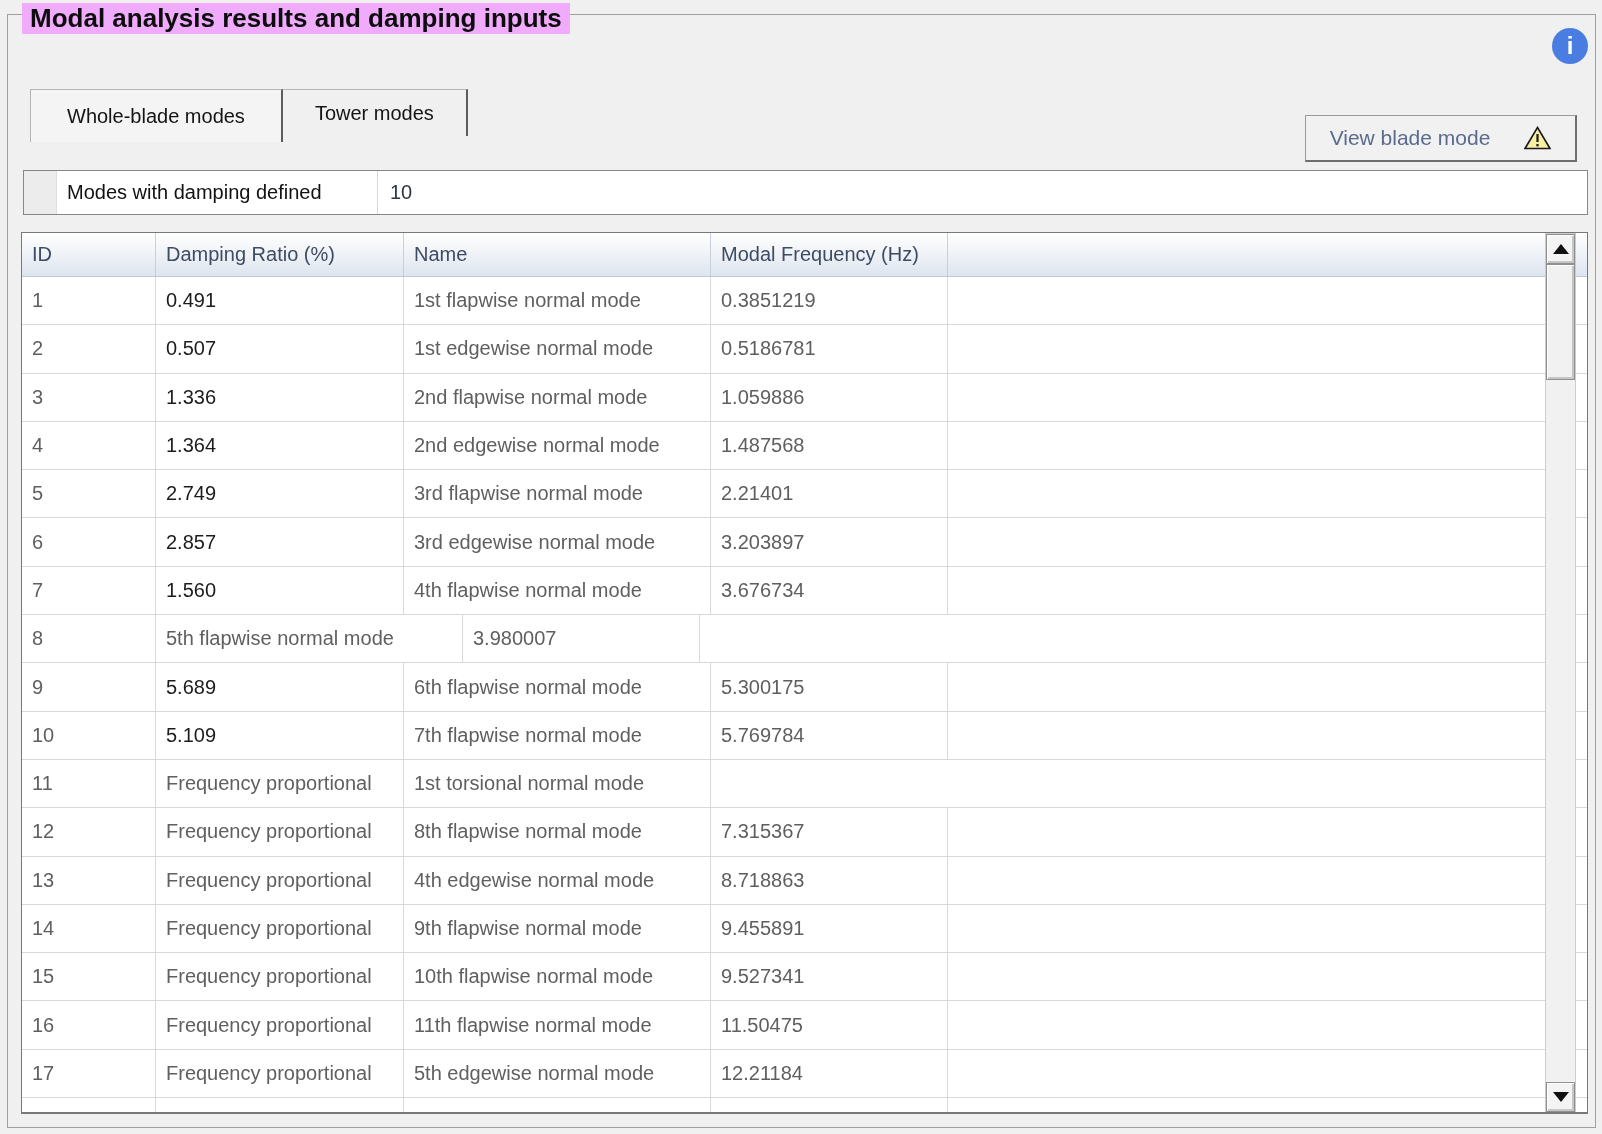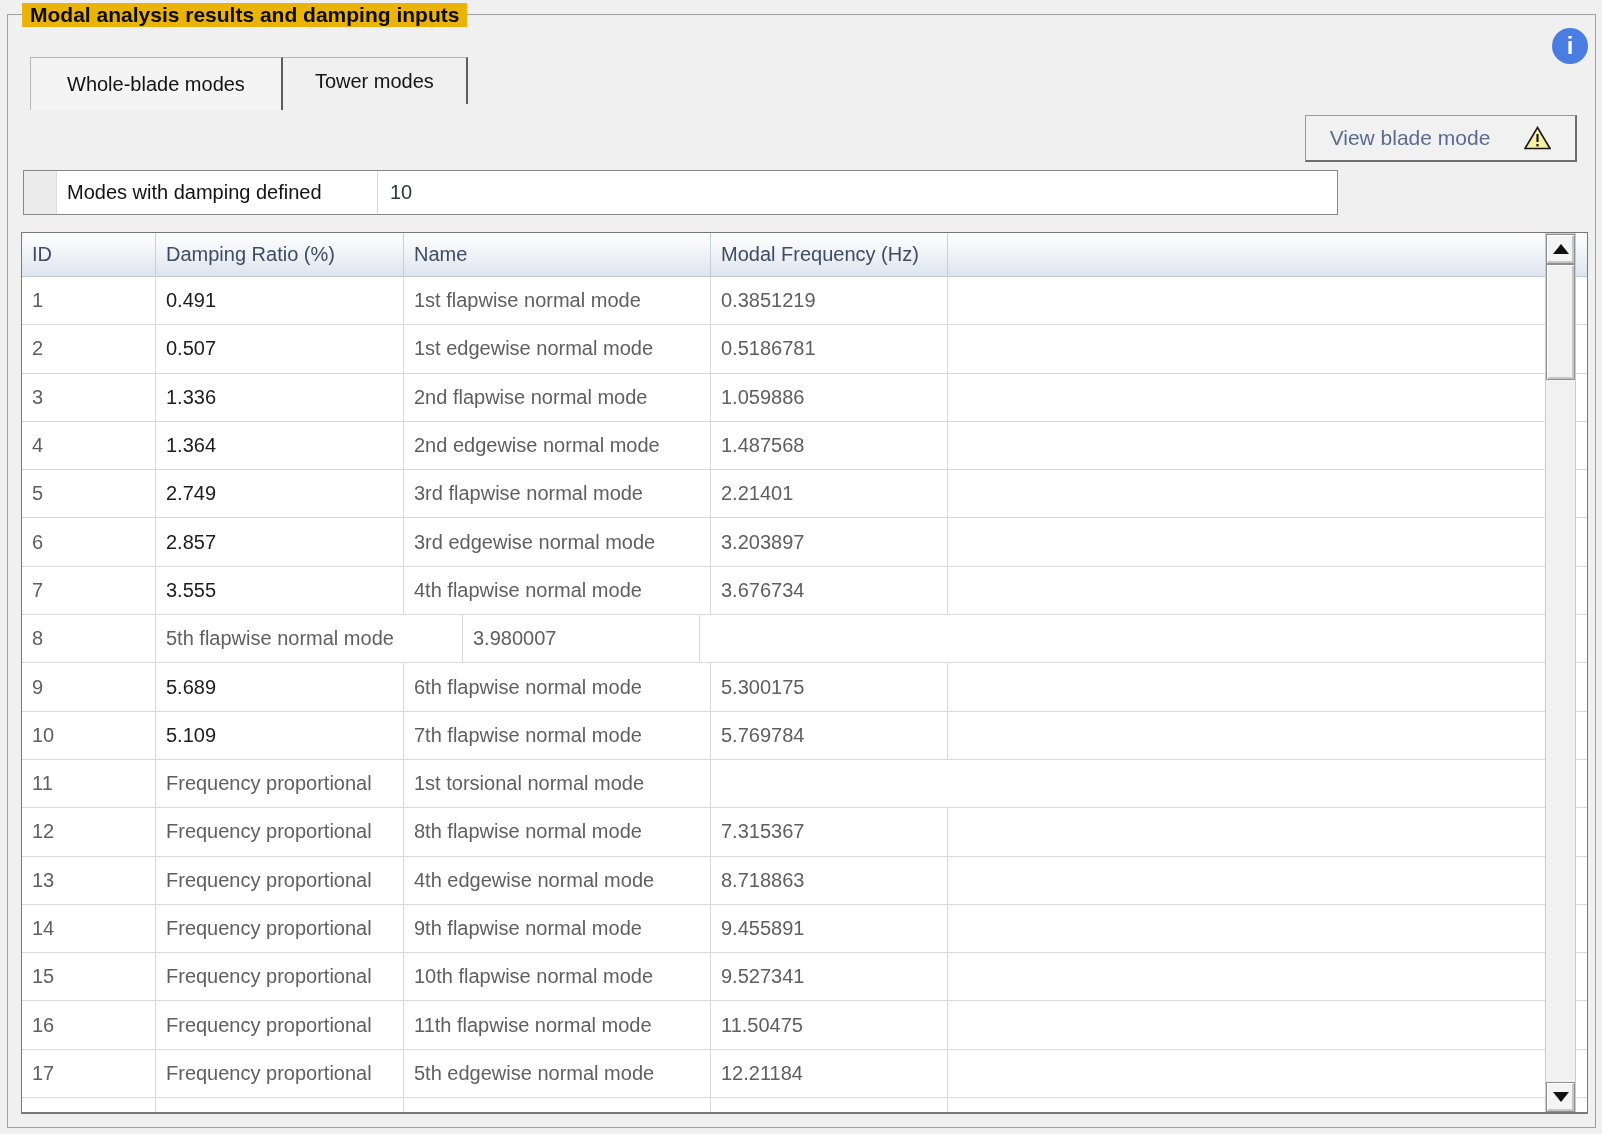--- a/index.html
+++ b/index.html
@@ -10,42 +10,42 @@
     color:#1c1c1c;
   }
   
   .groupbox{
     position:absolute;left:7px;top:14px;width:1589px;height:1114px;
     border:1px solid #a0a0a0;
     box-sizing:border-box;
   }
   .groupbox-title{
     position:absolute;left:22px;top:3px;
-    background:#eab308;padding:0 8px;
-    font-size:21px;font-weight:bold;color:#0d0d0d;
+    background:#f0abfc;padding:0 8px;
+    font-size:26px;font-weight:bold;color:#0d0d0d;
     white-space:nowrap;z-index:3;
   }
   
   .info-icon{
     position:absolute;left:1552px;top:28px;width:36px;height:36px;
     border-radius:50%;
     background:var(--info-icon-blue,#4a7de2);
     display:flex;align-items:center;justify-content:center;
     color:#ffffff;font-weight:bold;font-size:24px;line-height:1;
     cursor:pointer;z-index:4;
   }
   
   .tabstrip{
     position:absolute;left:30px;top:57px;height:53px;
     display:flex;align-items:flex-start;z-index:2;
   }
   .tab{
     box-sizing:border-box;
     display:flex;align-items:center;justify-content:center;
-    font-size:20px;color:#141414;white-space:nowrap;cursor:pointer;
+    font-size:20px;color:#141414;white-space:nowrap;cursor:pointer;margin-top:32px;
   }
   .tab.active{
     height:53px;padding:0 36px;
     background:#f4f4f4;
     border-top:1px solid #b4b4b4;
     border-left:1px solid #b4b4b4;
     border-right:2px solid #5c5c5c;
   }
   .tab.inactive{
     height:47px;padding:0 32px;
@@ -60,21 +60,21 @@
     border:1px solid #9a9a9a;
     border-right:2px solid #6e6e6e;
     border-bottom:2px solid #6e6e6e;
     display:flex;align-items:center;justify-content:center;gap:34px;
     font-size:21px;color:var(--button-text,#5a6b8e);
     cursor:pointer;z-index:2;
   }
   .warn-icon{width:27px;height:24px;display:block;}
   
   .modes-row{
-    position:absolute;left:23px;top:170px;width:1315px;height:45px;
+    position:absolute;left:23px;top:170px;width:1565px;height:45px;
     box-sizing:border-box;background:#ffffff;border:1px solid #878787;
     display:flex;align-items:stretch;z-index:1;
   }
   .modes-gutter{width:32px;background:#ececec;border-right:1px solid #dedede;}
   .modes-label{
     width:321px;display:flex;align-items:center;padding-left:10px;
     box-sizing:border-box;font-size:20px;color:#121212;
     border-right:1px solid #d9d9d9;white-space:nowrap;
   }
   .modes-value{
@@ -220,21 +220,21 @@
       </div>
       <div class="grid-row">
         <div class="cell col-id txt-muted">6</div>
         <div class="cell col-damping txt-value">2.857</div>
         <div class="cell col-name txt-muted">3rd edgewise normal mode</div>
         <div class="cell col-freq txt-muted">3.203897</div>
         <div class="cell col-filler"></div>
       </div>
       <div class="grid-row">
         <div class="cell col-id txt-muted">7</div>
-        <div class="cell col-damping txt-value">3.555</div>
+        <div class="cell col-damping txt-value">1.560</div>
         <div class="cell col-name txt-muted">4th flapwise normal mode</div>
         <div class="cell col-freq txt-muted">3.676734</div>
         <div class="cell col-filler"></div>
       </div>
       <div class="grid-row">
         <div class="cell col-id txt-muted">8</div>
         <div class="cell col-name txt-muted">5th flapwise normal mode</div>
         <div class="cell col-freq txt-muted">3.980007</div>
         <div class="cell col-filler"></div>
       </div>

